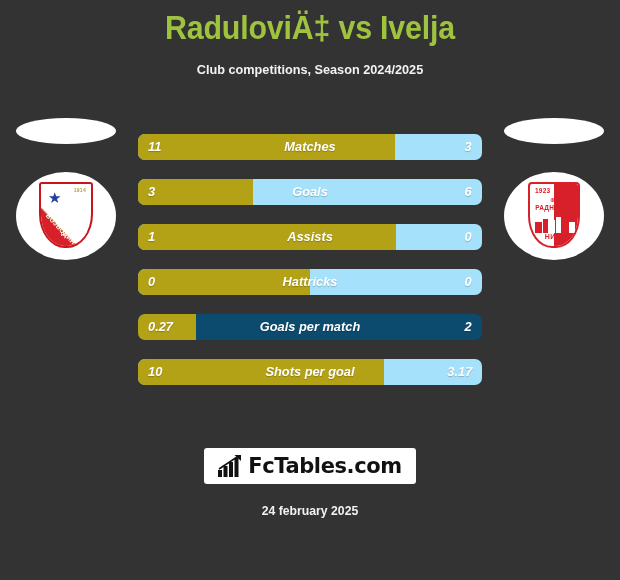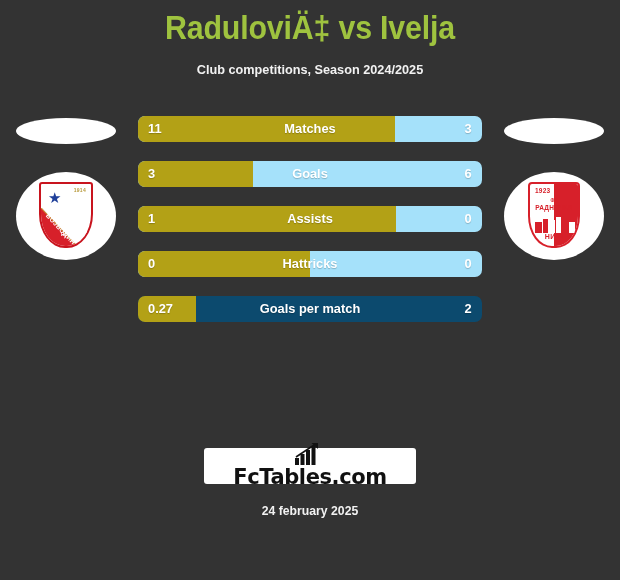--- a/index.html
+++ b/index.html
@@ -231,23 +231,24 @@
     text-align: center;
     font-size: 7px;
     font-weight: bold;
     color: #d7202a;
     letter-spacing: 0.5px;
   }
 
   
   .bars {
     position: absolute;
-    top: 116px;
+    top: 134px;
     left: 138px;
     width: 344px;
+    font-style: italic;
   }
   .bar-row {
     position: relative;
     width: 344px;
     height: 26px;
     margin-bottom: 19px;
     border-radius: 7px;
     overflow: hidden;
     background: #a5e1fa;
   }
@@ -287,21 +288,20 @@
     position: absolute;
     top: 448px;
     left: 204px;
     width: 212px;
     height: 36px;
     background: #ffffff;
     border-radius: 3px;
     display: flex;
     align-items: center;
     justify-content: center;
-    flex-direction: column;
   }
   .logo-icon {
     width: 26px;
     height: 22px;
     margin-right: 4px;
     flex: 0 0 auto;
   }
   .logo-text {
     font-size: 21px;
     font-weight: bold;
@@ -398,20 +398,26 @@
       <div class="bar-away">0</div>
     </div>
 
     <div class="bar-row" style="background: #0c4a6e;">
       <div class="bar-fill" style="width: 16.9%; background: rgb(179, 161, 22);"></div>
       <div class="bar-home">0.27</div>
       <div class="bar-label">Goals per match</div>
       <div class="bar-away">2</div>
     </div>
 
+    <div class="bar-row" style="background: rgb(165, 225, 250);">
+      <div class="bar-fill" style="width: 71.5%; background: rgb(179, 161, 22);"></div>
+      <div class="bar-home">10</div>
+      <div class="bar-label">Shots per goal</div>
+      <div class="bar-away">3.17</div>
+    </div>
 
 
   </div>
 
   <div class="logo-box">
     <svg class="logo-icon" viewBox="0 0 26 22">
       <rect x="0" y="15" width="4" height="7" fill="#111111"></rect>
       <rect x="5.5" y="11" width="4" height="11" fill="#111111"></rect>
       <rect x="11" y="7" width="4" height="15" fill="#111111"></rect>
       <rect x="16.5" y="3" width="4" height="19" fill="#111111"></rect>

